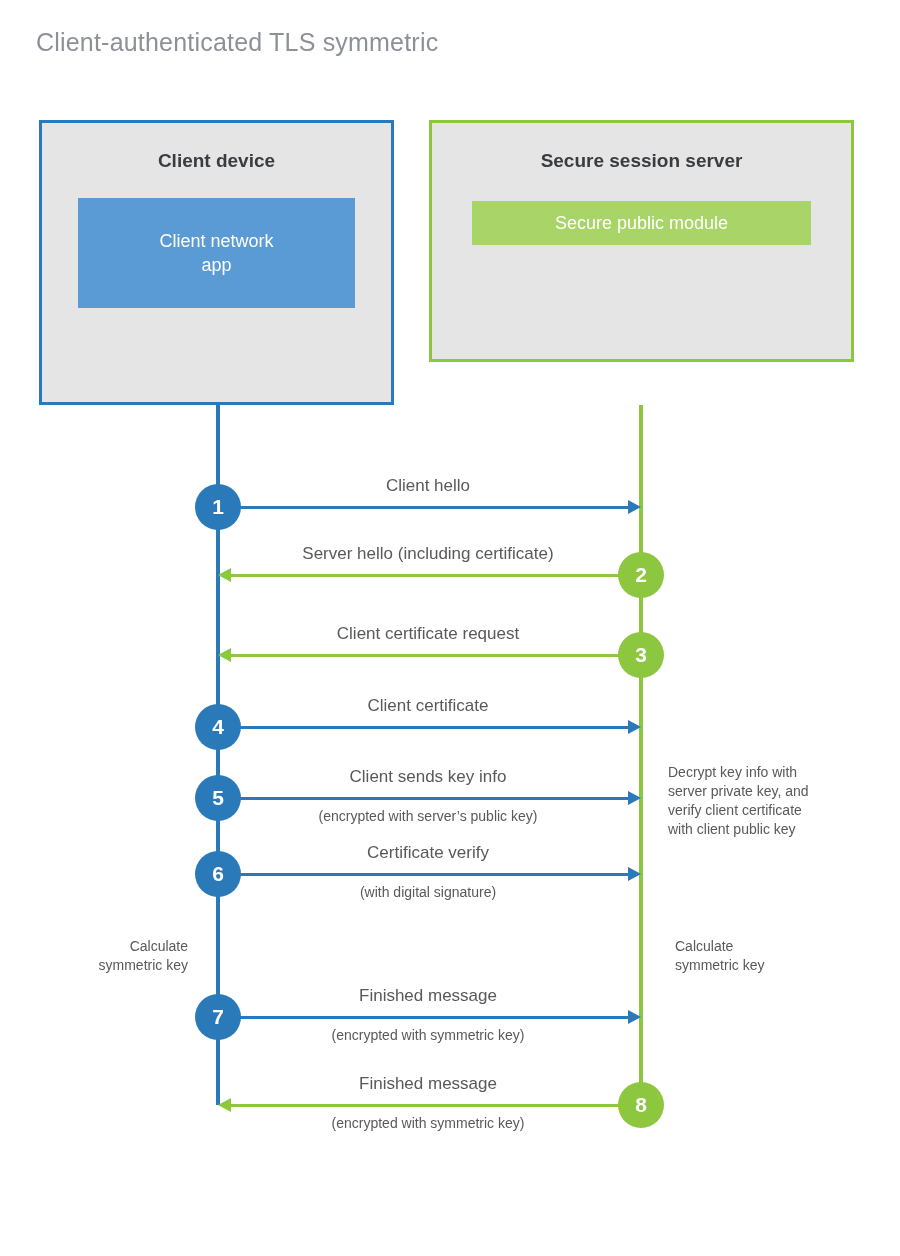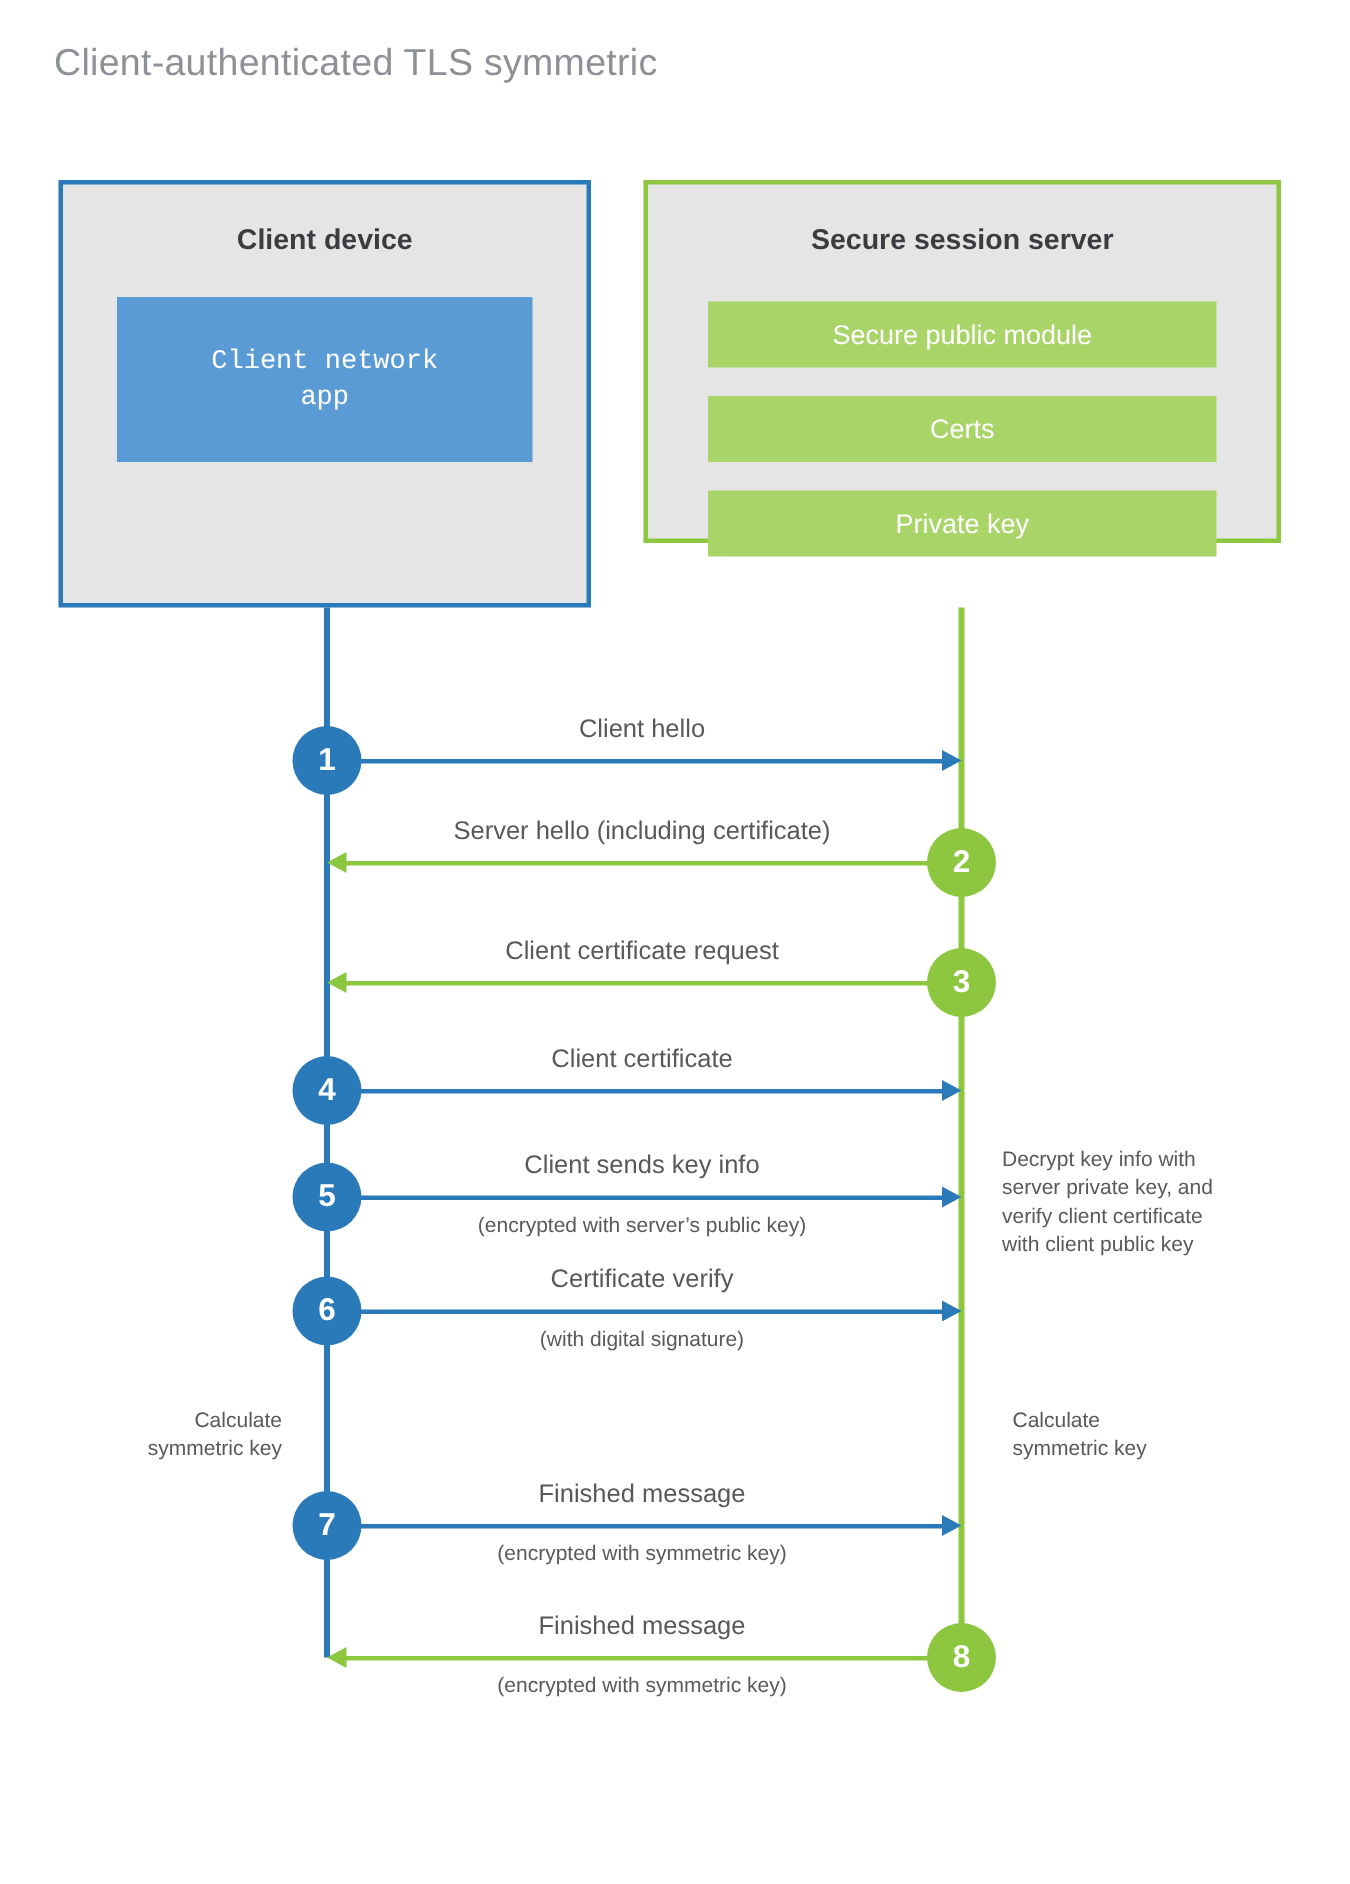--- a/index.html
+++ b/index.html
@@ -207,29 +207,27 @@
     text-align: left;
   }
 </style>
 </head>
 <body>
 
 <div id="diagram-title">Client-authenticated TLS symmetric</div>
 
 <div class="participant-box" id="client-device-box">
   <div class="participant-title">Client device</div>
-  <div id="client-app-block" style="white-space: pre-line; font-family: Liberation Mono, monospace;">Client network
+  <div id="client-app-block" style="white-space: pre-line;">Client network
 app</div>
 </div>
 
 <div class="participant-box" id="server-box">
   <div class="participant-title">Secure session server</div>
   <div class="server-block" id="server-block-0">Secure public module</div>
-  <div class="server-block" id="server-block-1">Certs</div>
-  <div class="server-block" id="server-block-2">Private key</div>
 </div>
 
 <div class="lifeline" id="client-lifeline"></div>
 <div class="lifeline" id="server-lifeline"></div>
 
 <div class="message" id="message-1" style="top:507px">
   <div class="msg-label">Client hello</div>
   <div class="msg-line blue" style="left:218px; width:412px"></div>
   <div class="arrowhead right blue"></div>
 </div>

